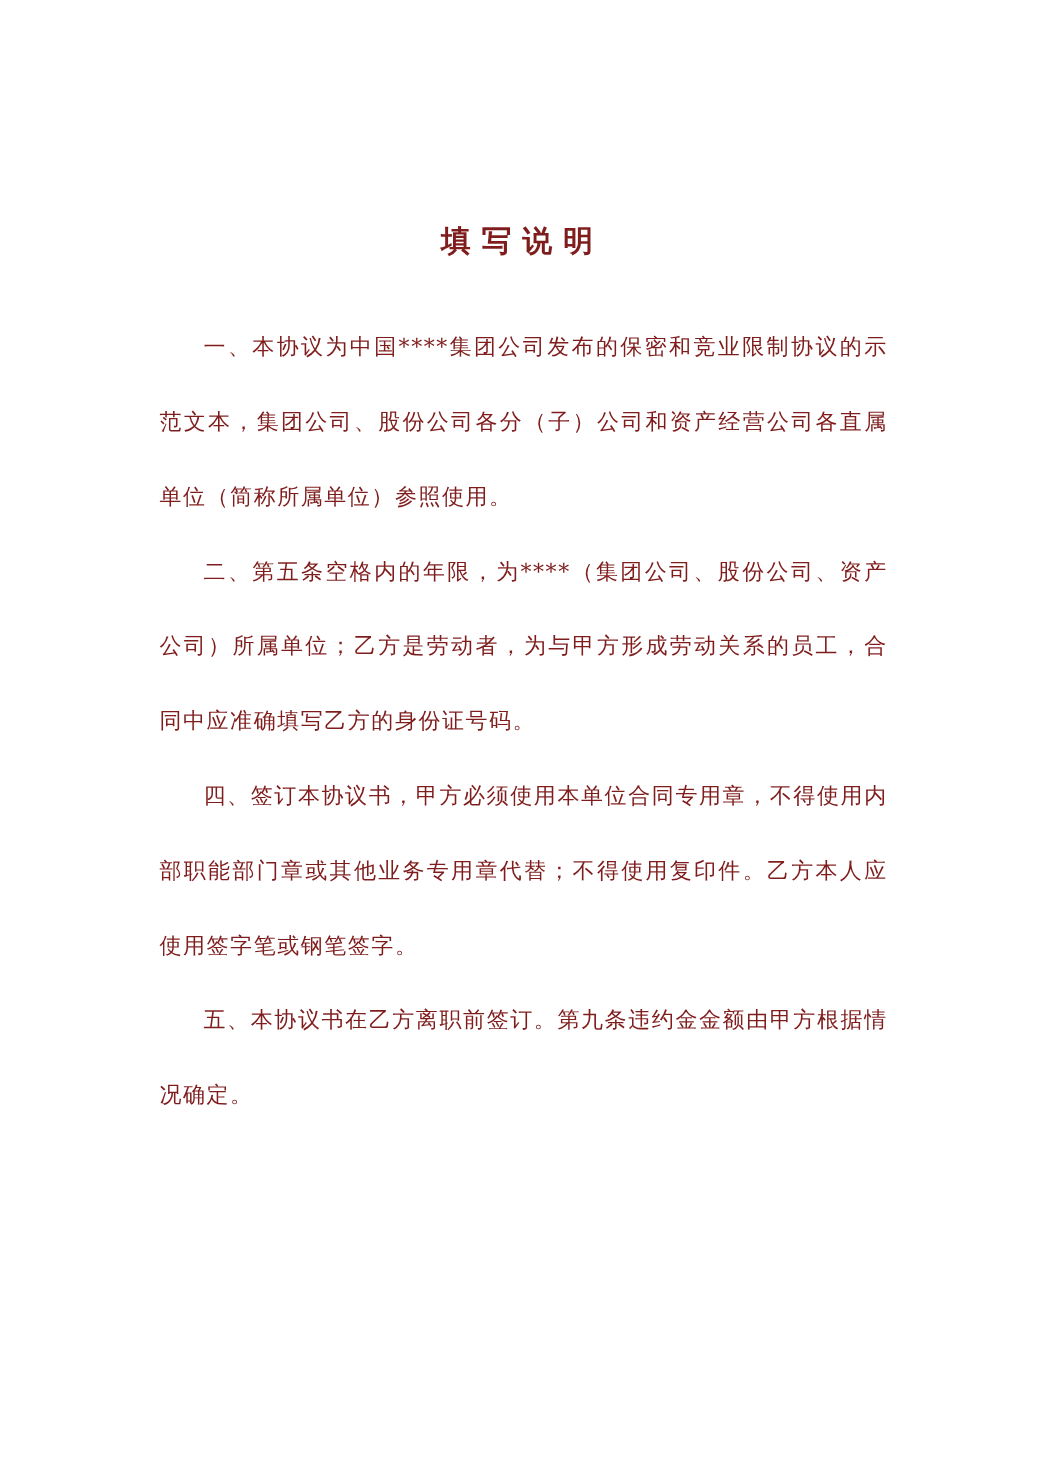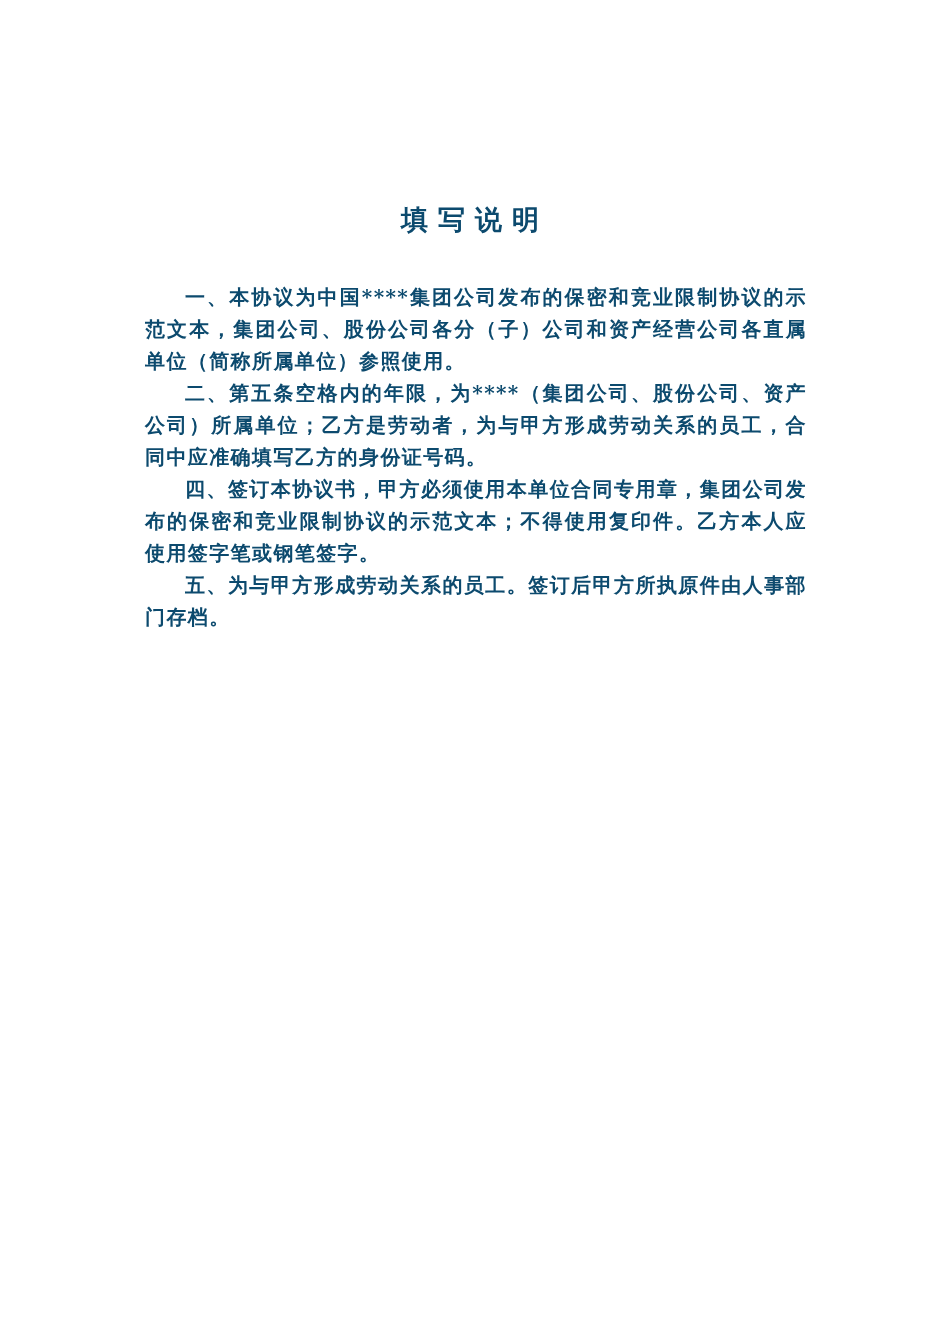--- a/index.html
+++ b/index.html
@@ -1,41 +1,40 @@
 <!DOCTYPE html>
 <html><head>
   <meta charset="utf-8">
   <style>
     html, body { margin: 0; padding: 0; background: #ffffff; }
     body { width: 950px; height: 1344px; position: relative; overflow: hidden; }
     .page {
       position: absolute; left: 0; top: 0; width: 950px; height: 1344px;
-      background: #ffffff; color: #0c4a6e;
+      background: #ffffff; color: #7f1d1d;
       font-family: "DejaVu Serif", "Liberation Serif", serif;
     }
     .title {
       position: absolute; left: 0; top: 200px; width: 950px;
       text-align: center; font-size: 27px; letter-spacing: 10px;
       font-family: "DejaVu Sans", "Liberation Sans", sans-serif;
       font-weight: bold; line-height: 40px;
     }
     .body {
       position: absolute; left: 145px; top: 281px; width: 662px;
     }
     .para {
-      margin: 0; font-size: 20px; line-height: 32px;
+      margin: 0; font-size: 20px; line-height: 68px;
       text-indent: 2em; text-align: justify; text-align-last: left;
       letter-spacing: 1.4px;
-      font-weight: bold;
     }
   </style>
 </head>
 <body>
 
 <div class="page">
   <div class="title">填写说明</div>
   <div class="body">
     <p class="para">一、本协议为中国****集团公司发布的保密和竞业限制协议的示范文本，集团公司、股份公司各分（子）公司和资产经营公司各直属单位（简称所属单位）参照使用。</p>
     <p class="para">二、第五条空格内的年限，为****（集团公司、股份公司、资产公司）所属单位；乙方是劳动者，为与甲方形成劳动关系的员工，合同中应准确填写乙方的身份证号码。</p>
-    <p class="para">四、签订本协议书，甲方必须使用本单位合同专用章，集团公司发布的保密和竞业限制协议的示范文本；不得使用复印件。乙方本人应使用签字笔或钢笔签字。</p>
-    <p class="para">五、为与甲方形成劳动关系的员工。签订后甲方所执原件由人事部门存档。</p>
+    <p class="para">四、签订本协议书，甲方必须使用本单位合同专用章，不得使用内部职能部门章或其他业务专用章代替；不得使用复印件。乙方本人应使用签字笔或钢笔签字。</p>
+    <p class="para">五、本协议书在乙方离职前签订。第九条违约金金额由甲方根据情况确定。</p>
   </div>
 </div>
 
 </body></html>

